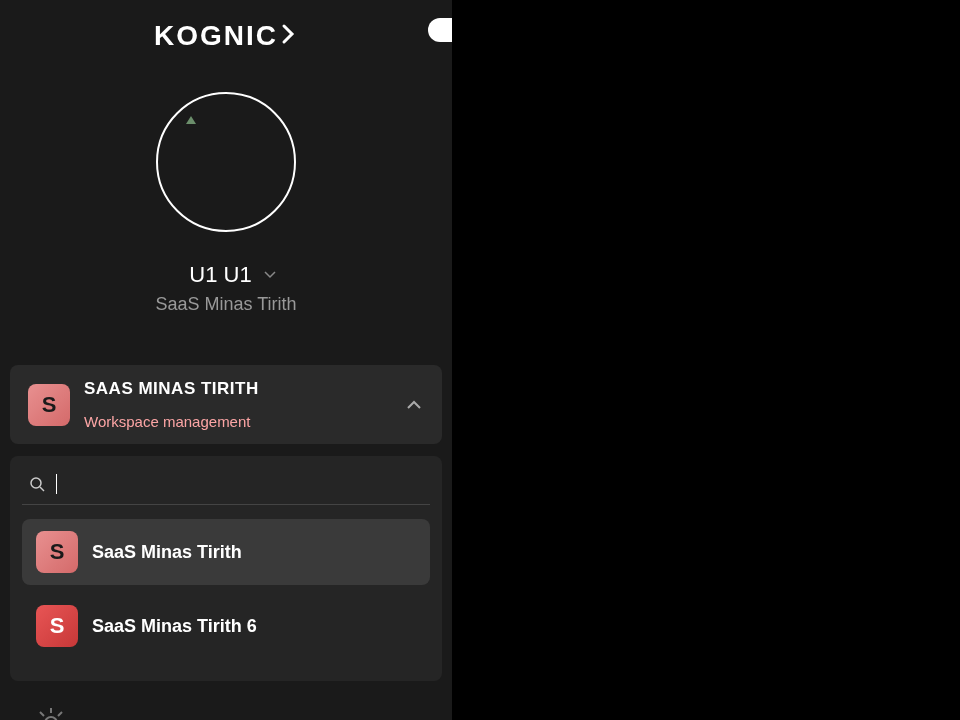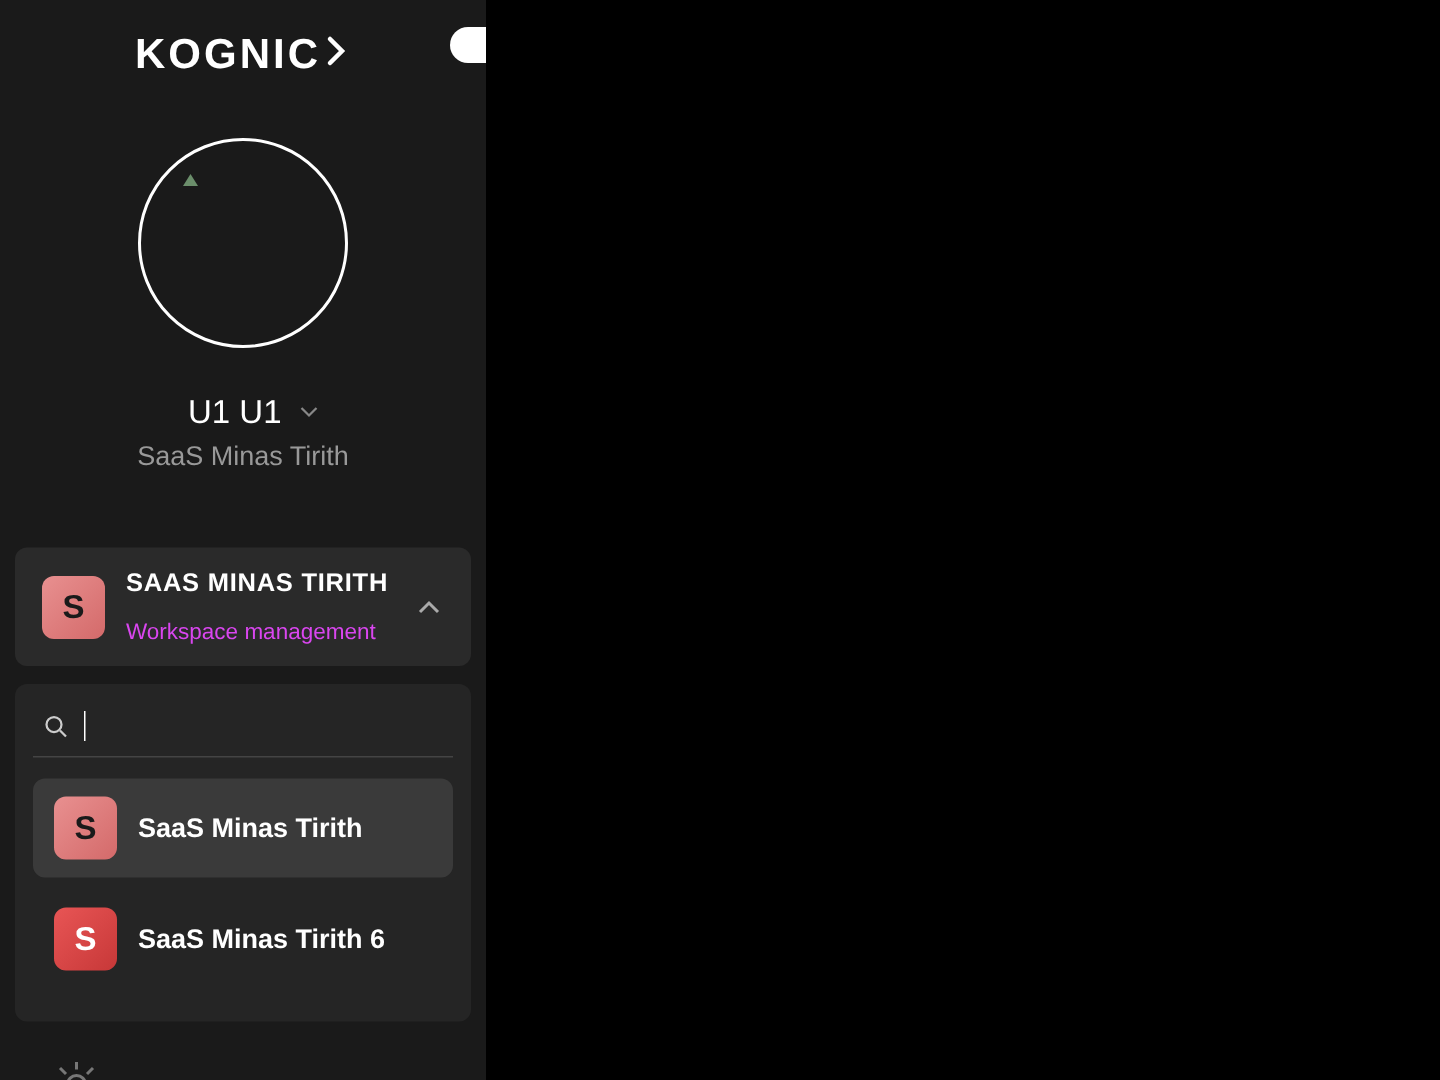--- a/index.html
+++ b/index.html
@@ -9,21 +9,21 @@
     }
     body {
       width: 960px;
       height: 720px;
       background: #000;
       font-family: -apple-system, BlinkMacSystemFont, 'Segoe UI', Arial, sans-serif;
       overflow: hidden;
       position: relative;
     }
     .sidebar {
-      width: 324px;
+      width: 452px;
       height: 720px;
       background: #1a1a1a;
       position: relative;
     }
     .logo {
       padding: 20px 0 10px 0;
       text-align: center;
     }
     .logo-text {
       color: #fff;
@@ -129,21 +129,21 @@
     .workspace-text {
       flex: 1;
     }
     .workspace-title {
       color: #fff;
       font-size: 17px;
       font-weight: 700;
       letter-spacing: 0.5px;
     }
     .workspace-subtitle {
-      color: #d946ef;
+      color: #fca5a5;
       font-size: 15px;
       margin-top: 14px;
     }
     .chevron-up {
       width: 20px;
       height: 20px;
       display: flex;
       align-items: center;
       justify-content: center;
     }

